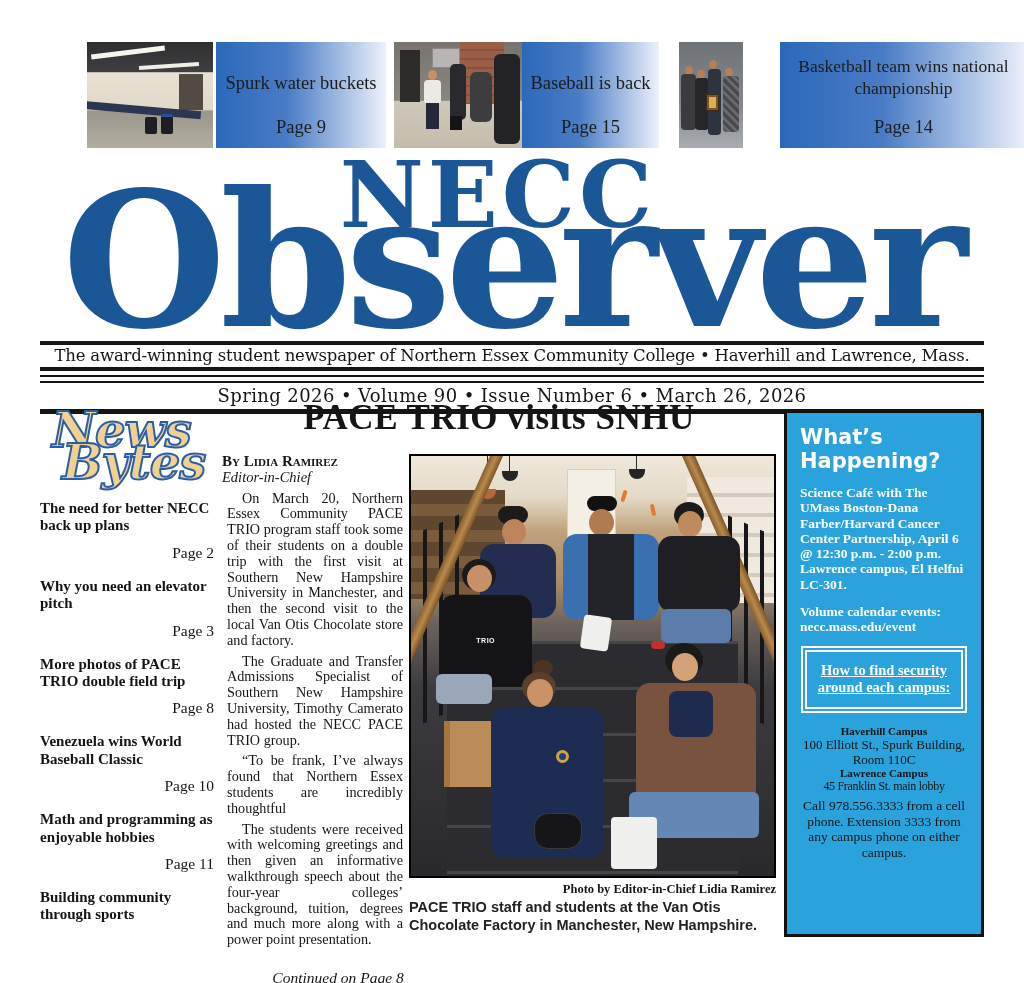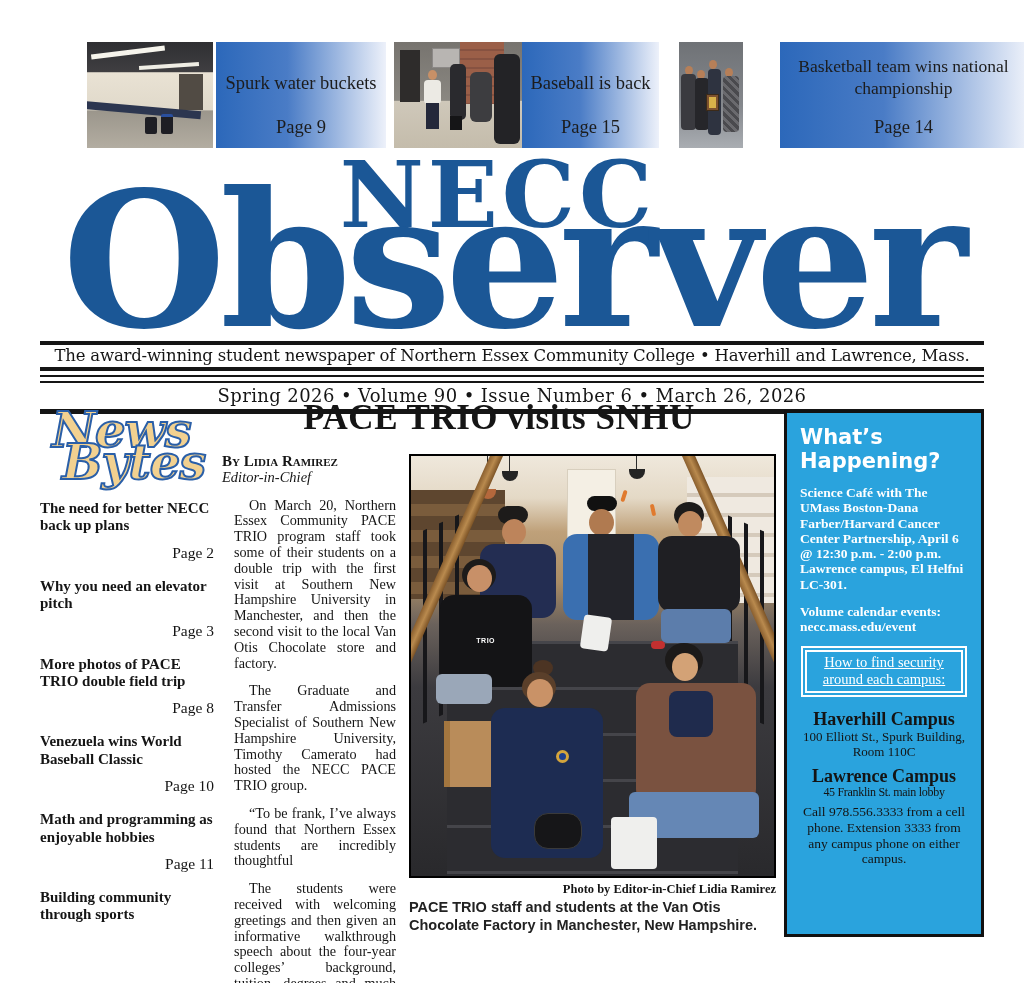--- a/index.html
+++ b/index.html
@@ -83,21 +83,21 @@
   .nb-title{font-weight:bold;font-size:15px;line-height:1.16;}
   .nb-page{text-align:right;font-size:15.5px;margin-top:9px;padding-right:6px;}
 
   
   .col-center{position:absolute;left:182px;top:0;width:554px;}
   .headline{position:absolute;top:-12px;left:0;right:0;margin:0;text-align:center;
             font-size:35px;font-weight:bold;letter-spacing:0.5px;font-family:"Liberation Serif", serif;}
   .story{position:absolute;left:0;top:44px;width:186px;font-size:14.2px;line-height:15.8px;text-align:justify;}
   .byline{font-weight:bold;font-variant:small-caps;font-size:15px;}
   .byrole{font-style:italic;font-size:14.5px;margin-bottom:2px;}
-  .story p{margin:12px;text-indent:15px;}
+  .story p{margin:5px;text-indent:15px;}
   .continued{margin-top:22px;font-style:italic;font-size:15.5px;text-align:center;padding-left:46px;}
 
   .main-photo{position:absolute;left:187px;top:44px;width:363px;height:420px;border:2px solid #000;
               background:linear-gradient(180deg,#efe8dc 0%,#e4d9c6 10%,#bfa17a 18%,#a98c66 30%,#6b625c 40%,#3c3b3f 55%,#29292c 100%);
               overflow:hidden;}
   .mp-shelf-left{position:absolute;left:0;top:8%;width:26%;height:26%;
                  background:repeating-linear-gradient(180deg,#5e462f 0 14px,#7a5c3c 14px 26px);}
   .mp-shelf-right{position:absolute;right:0;top:5%;width:24%;height:30%;
                   background:repeating-linear-gradient(180deg,#efe9e0 0 16px,#d5cabb 16px 20px);}
   .mp-column{position:absolute;left:43%;top:3%;width:13%;height:28%;background:#f4efe4;border:1px solid #d8cfbe;}
@@ -130,24 +130,24 @@
   .caption{position:absolute;left:187px;top:489px;width:360px;
            font-family:"Liberation Sans", sans-serif;font-weight:bold;font-size:14.5px;line-height:1.22;color:#222;}
 
   
   .col-right{position:absolute;right:0;top:0;width:200px;}
   .happening{box-sizing:border-box;height:527px;background:var(--happening-bg,#2aa3dd);
              border:3px solid #111;padding:13px 13px 10px;color:#fff;}
   .h-title{font-family:"DejaVu Sans", sans-serif;font-weight:bold;font-size:21px;line-height:1.12;margin-bottom:12px;}
   .h-ev{margin:0 0 12px;font-weight:bold;font-size:13.5px;line-height:1.13;}
   .sec-box{border:2px solid #fff;padding:2px;margin:2px 1px 12px;}
-  .sec-inner{border:2px solid #fff;padding:2px 4px;text-align:center;font-weight:normal;font-size:14.5px;
+  .sec-inner{border:2px solid #fff;padding:10px 4px;text-align:center;font-weight:bold;font-size:14.5px;
              line-height:1.18;text-decoration:underline;}
   .campus{color:#141414;text-align:center;font-size:13px;line-height:1.16;}
-  .c-name{font-weight:bold;font-size:18px;margin-top:6px;}
+  .c-name{font-weight:bold;font-size:11px;}
   .c-addr.small{font-size:12px;letter-spacing:-0.3px;}
   .c-phone{margin-top:4px;font-size:13.5px;}
 </style>
 </head>
 <body>
 
 <div class="page">
 
   <div class="teasers">
 

